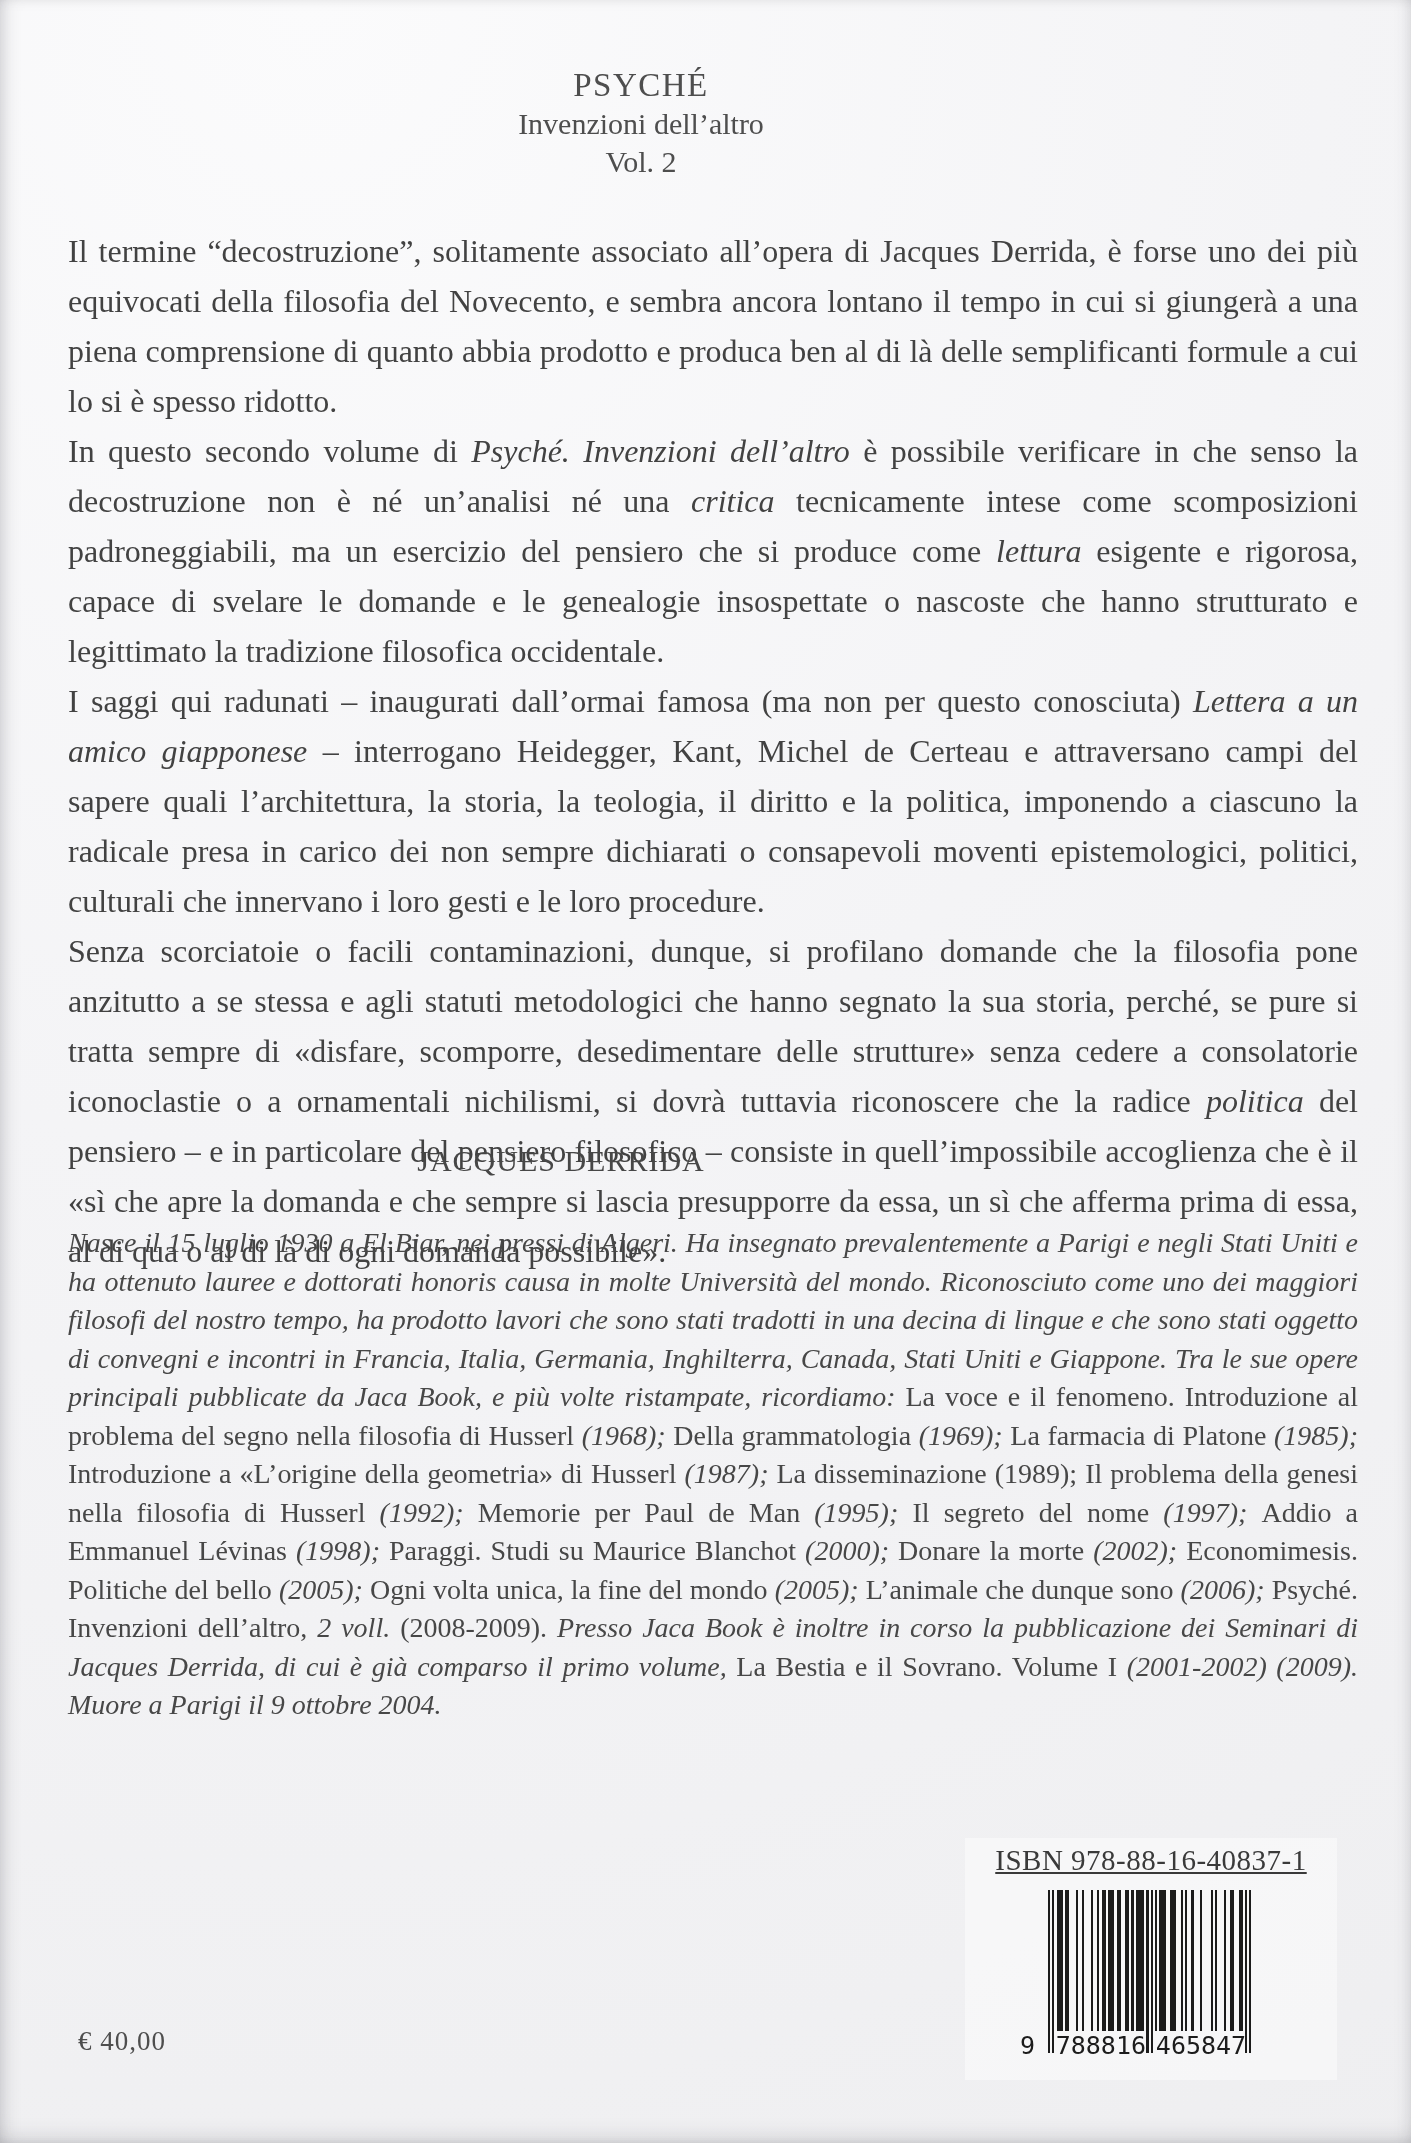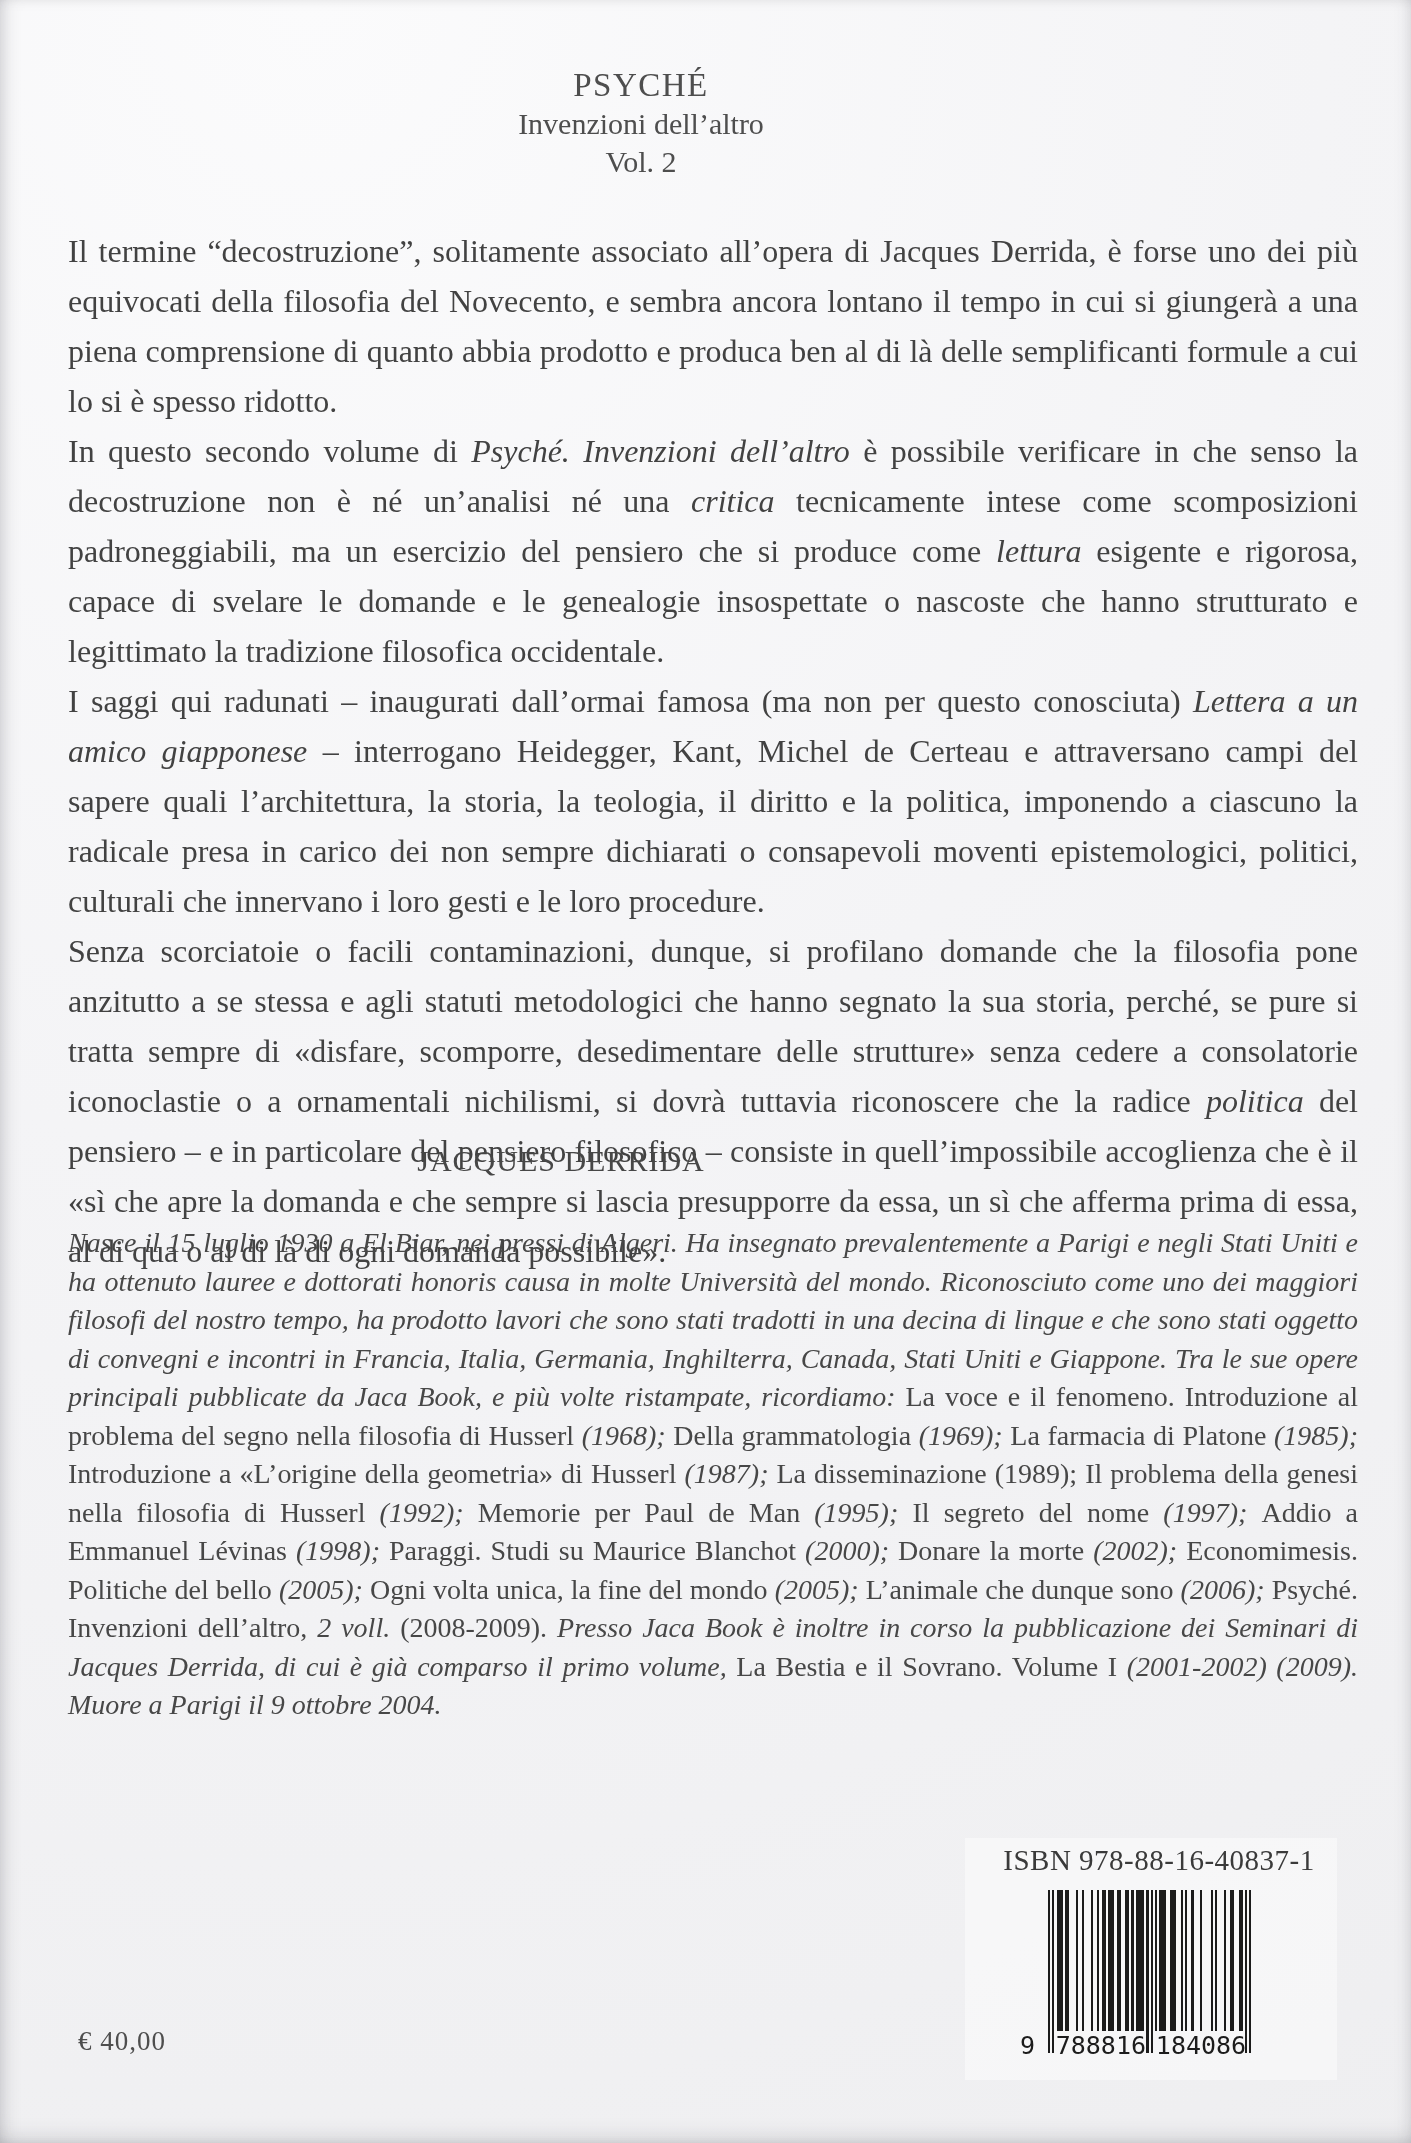--- a/index.html
+++ b/index.html
@@ -40,22 +40,22 @@
     margin:0;font-size:28px;line-height:38.5px;text-align:justify;
     color:#474747;font-style:italic;hyphens:auto;-webkit-hyphens:auto;
   }
   span.r{font-style:normal;}
   span.i{font-style:italic;}
   .isbn-box{
     position:absolute;left:965px;top:1838px;width:372px;height:242px;
     background:rgba(255,255,255,.45);
   }
   .isbn-label{
-    position:absolute;top:6px;left:8px;width:100%;text-align:center;
-    font-size:29px;color:#3a3a3a;letter-spacing:.5px;
+    position:absolute;top:6px;left:0;width:100%;text-align:center;
+    font-size:29px;color:#3a3a3a;letter-spacing:.5px;text-decoration:underline;
   }
   .barcode{position:absolute;left:83px;top:52px;width:206px;height:185px;}
   .bars{display:flex;align-items:flex-start;}
   .mod{width:2.15px;height:141px;}
   .mod.on{background:#1b1b1b;}
   .mod.tall{height:163px;}
   .bc-digit{
     position:absolute;top:141px;
     font-family:"DejaVu Sans Mono","Liberation Mono",monospace;
     font-size:25px;color:#1c1c1c;line-height:30px;
@@ -187,19 +187,19 @@
           <div class="mod"></div>
           <div class="mod on"></div>
           <div class="mod on"></div>
           <div class="mod"></div>
           <div class="mod on tall"></div>
           <div class="mod tall"></div>
           <div class="mod on tall"></div>
         </div>
       <span class="bc-digit bc-lead">9</span>
       <span class="bc-digit bc-left">788816</span>
-      <span class="bc-digit bc-right">184086</span>
+      <span class="bc-digit bc-right">465847</span>
     </div>
   </div>
 
   <div class="price">€ 40,00</div>
 
 </div>
 
 </body></html>

